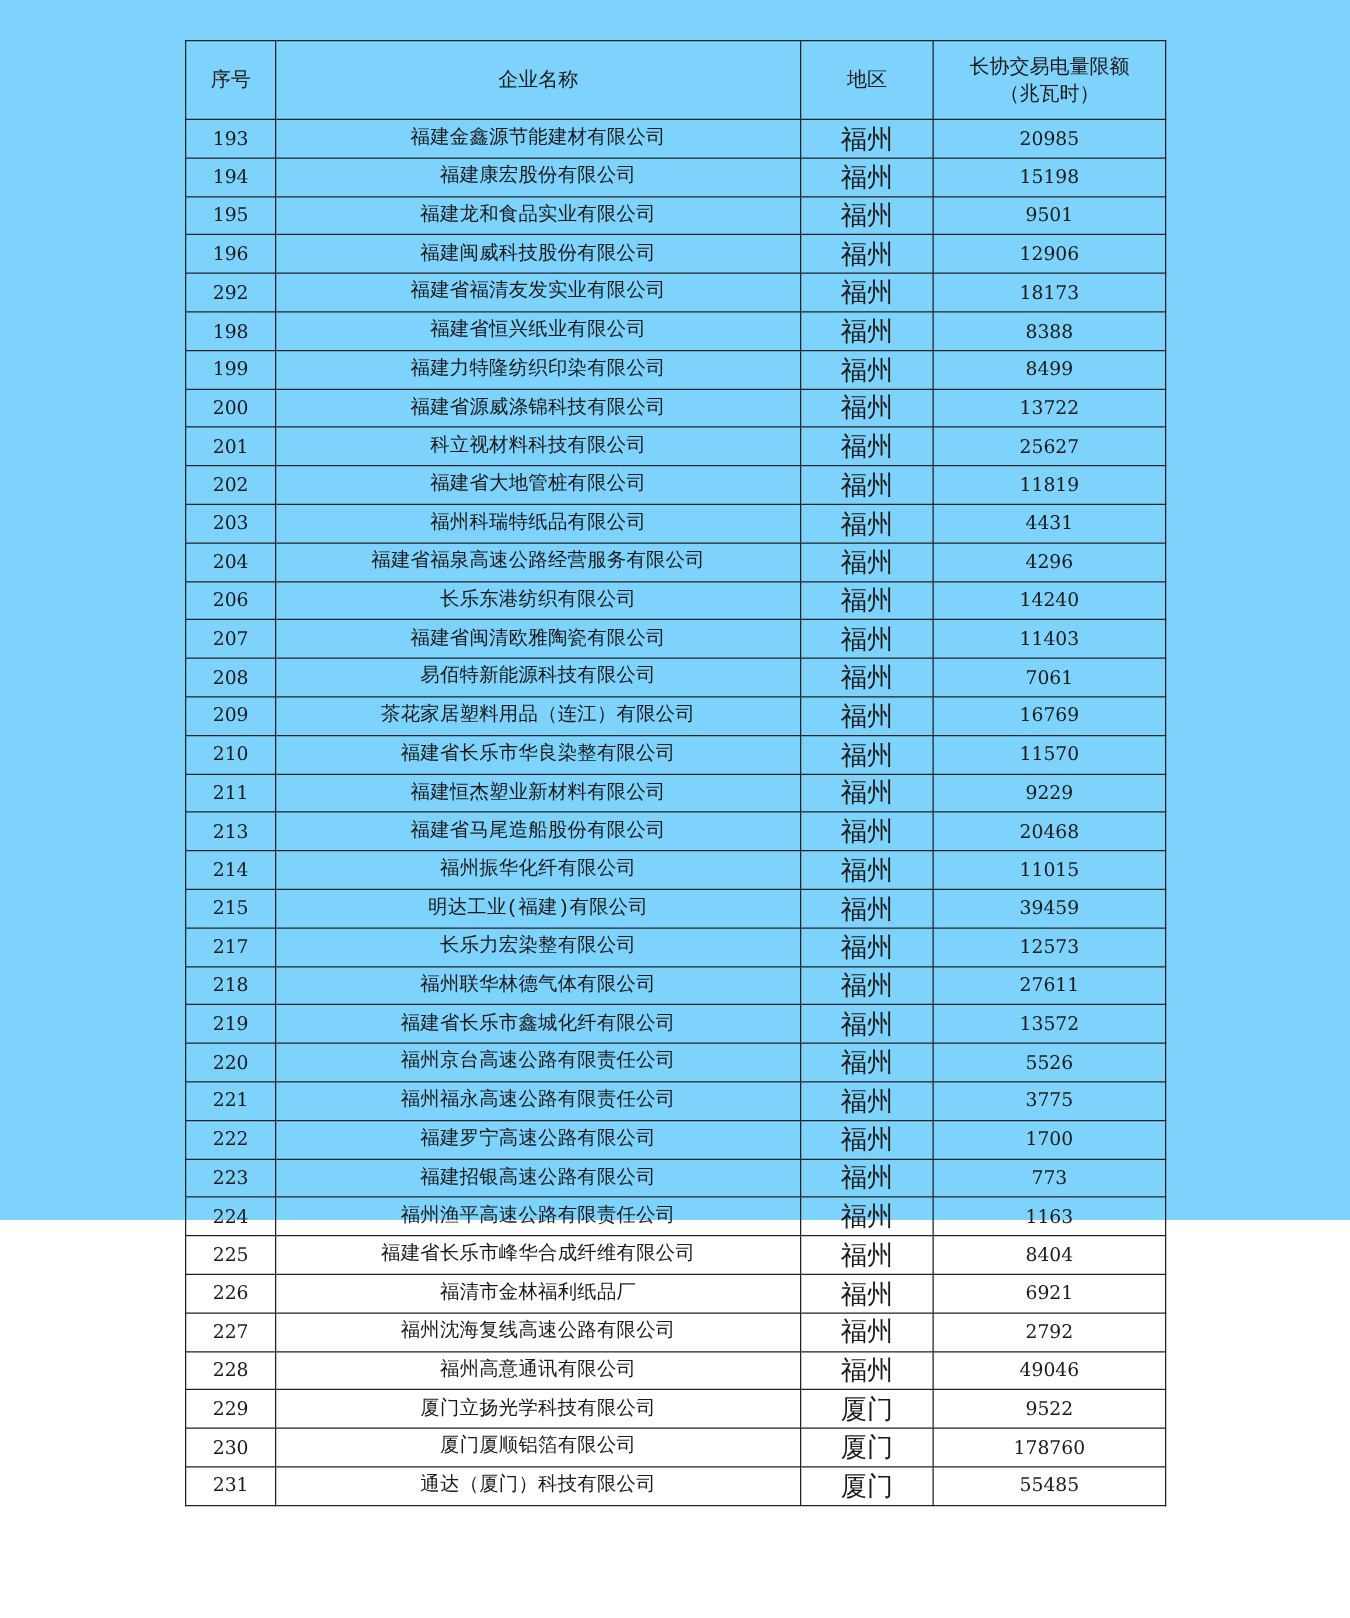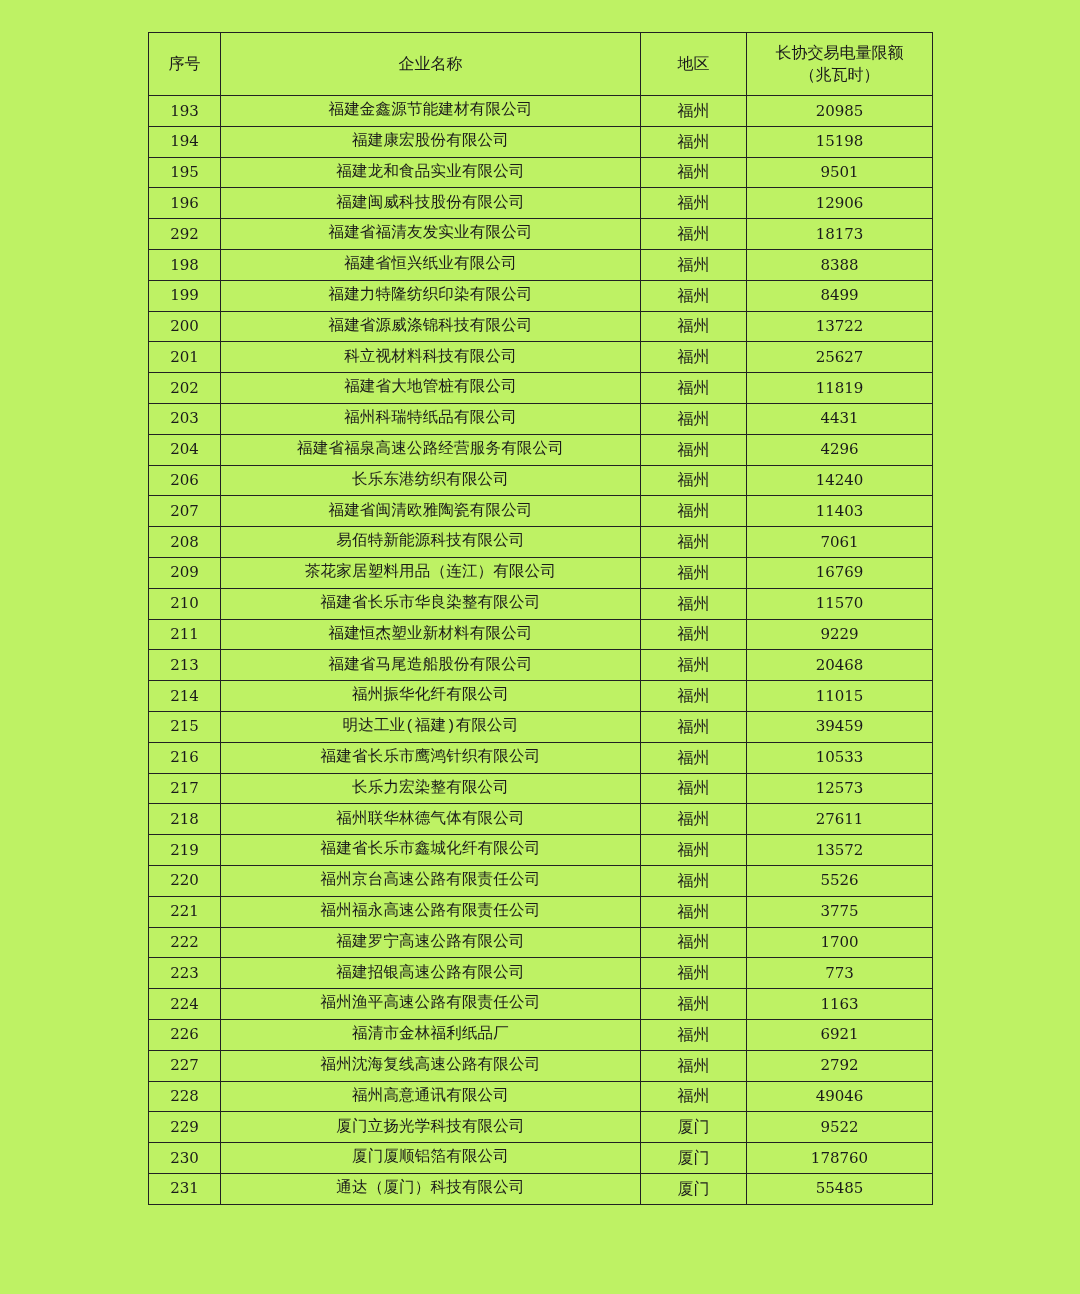--- a/index.html
+++ b/index.html
@@ -13,22 +13,22 @@
     font-family: "DejaVu Sans", "Liberation Sans", sans-serif;
     color: #1a1a1a;
     position: relative;
     overflow: hidden;
   }
   .page {
     position: absolute;
     left: 0;
     top: 0;
     width: 1080px;
-    height: 1294px;
-    background: #bef264;
+    height: 976px;
+    background: #7dd3fc;
   }
   .table-wrap {
     position: absolute;
     left: 148px;
     top: 32px;
     width: 784px;
   }
   table.doc-table {
     border-collapse: collapse;
     table-layout: fixed;
@@ -62,21 +62,21 @@
   }
   tbody td.name {
     letter-spacing: 0.2px;
     font-family: Liberation Mono, monospace;
   }
   tbody td.idx, tbody td.quota {
     font-family: "DejaVu Serif", "Liberation Serif", serif;
     font-size: 15px;
   }
   tbody td.region {
-    font-size: 16px;
+    font-size: 21px;
   }
   .hdr-cell {
     font-family: "DejaVu Sans", sans-serif;
   }
 </style>
 </head>
 <body>
 
 <div class="page">
   <div class="table-wrap">
@@ -219,26 +219,20 @@
             <td class="region">福州</td>
             <td class="quota">11015</td>
           </tr>
           <tr>
             <td class="idx">215</td>
             <td class="name">明达工业(福建)有限公司</td>
             <td class="region">福州</td>
             <td class="quota">39459</td>
           </tr>
           <tr>
-            <td class="idx">216</td>
-            <td class="name">福建省长乐市鹰鸿针织有限公司</td>
-            <td class="region">福州</td>
-            <td class="quota">10533</td>
-          </tr>
-          <tr>
             <td class="idx">217</td>
             <td class="name">长乐力宏染整有限公司</td>
             <td class="region">福州</td>
             <td class="quota">12573</td>
           </tr>
           <tr>
             <td class="idx">218</td>
             <td class="name">福州联华林德气体有限公司</td>
             <td class="region">福州</td>
             <td class="quota">27611</td>
@@ -271,20 +265,26 @@
             <td class="idx">223</td>
             <td class="name">福建招银高速公路有限公司</td>
             <td class="region">福州</td>
             <td class="quota">773</td>
           </tr>
           <tr>
             <td class="idx">224</td>
             <td class="name">福州渔平高速公路有限责任公司</td>
             <td class="region">福州</td>
             <td class="quota">1163</td>
+          </tr>
+          <tr>
+            <td class="idx">225</td>
+            <td class="name">福建省长乐市峰华合成纤维有限公司</td>
+            <td class="region">福州</td>
+            <td class="quota">8404</td>
           </tr>
           <tr>
             <td class="idx">226</td>
             <td class="name">福清市金林福利纸品厂</td>
             <td class="region">福州</td>
             <td class="quota">6921</td>
           </tr>
           <tr>
             <td class="idx">227</td>
             <td class="name">福州沈海复线高速公路有限公司</td>

